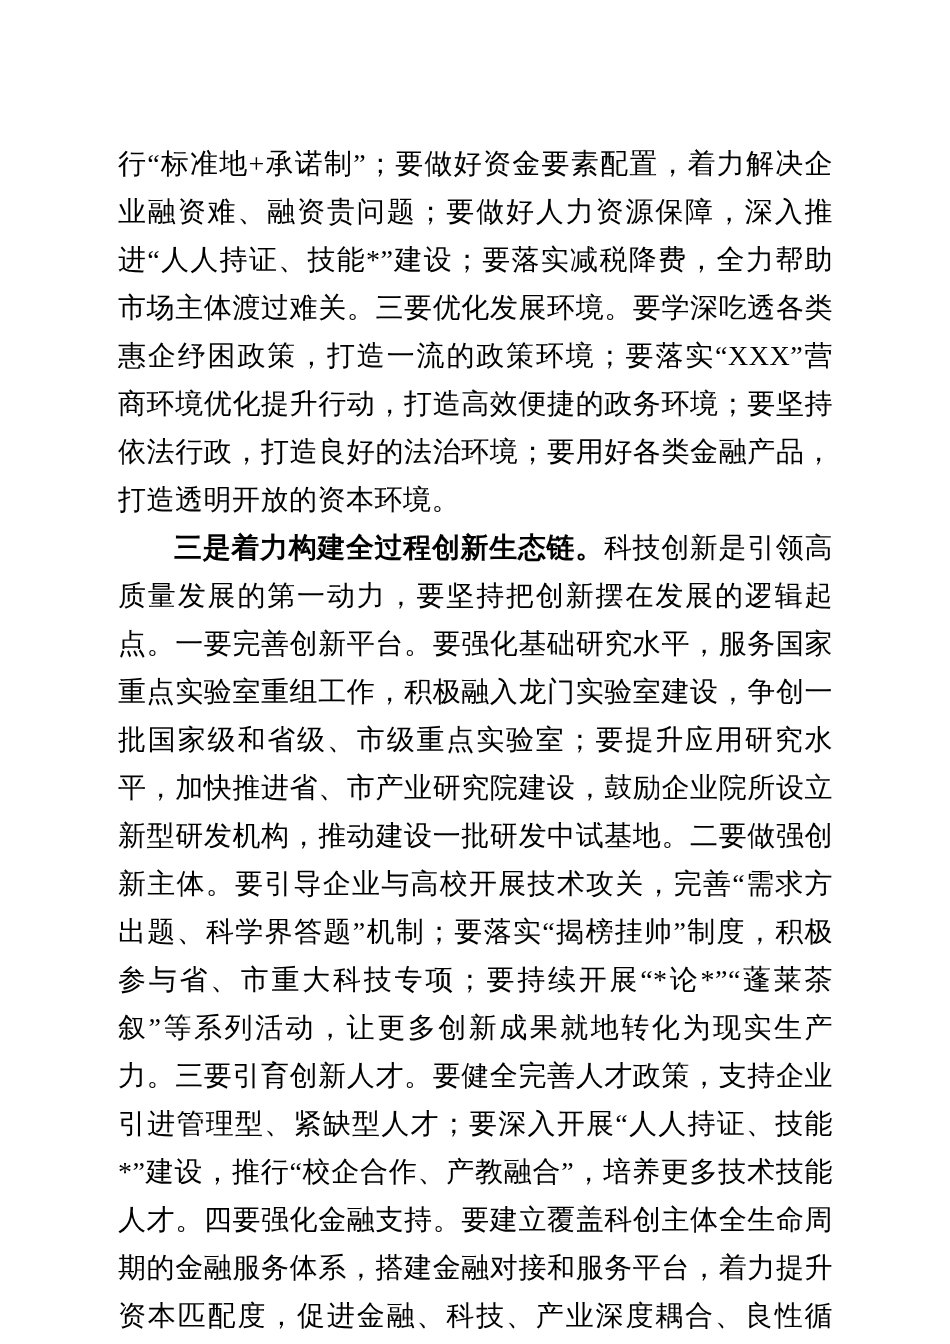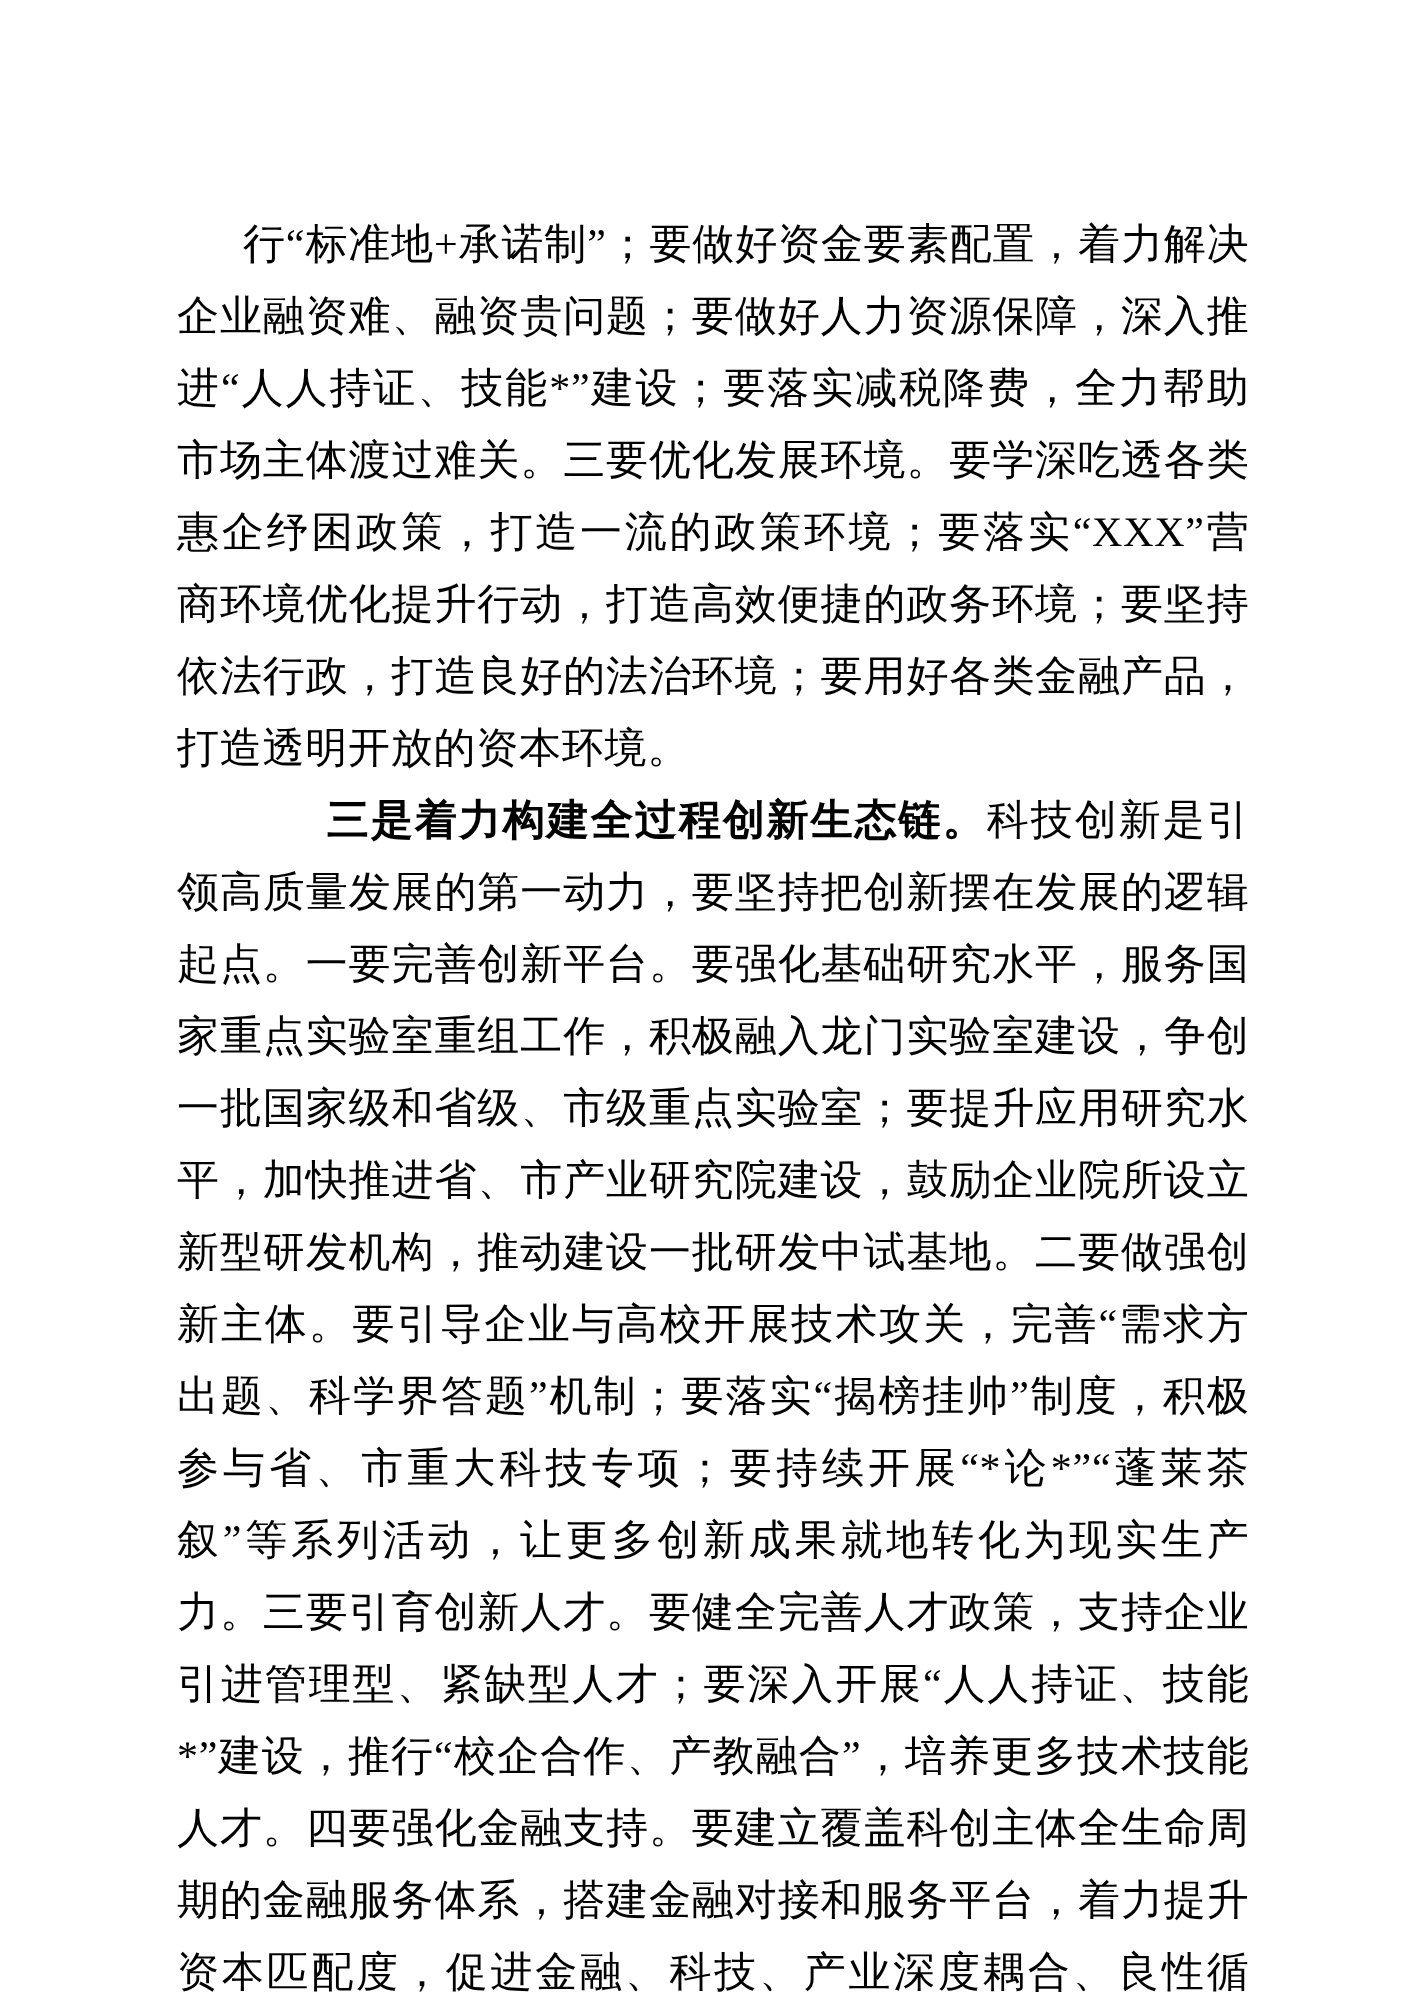--- a/index.html
+++ b/index.html
@@ -26,21 +26,20 @@
       text-align: justify;
       text-justify: inter-character;
       letter-spacing: 0.5px;
       word-break: break-all;
     }
     .doc-body p.indent {
       text-indent: 2em;
     }
     .para-lead {
       font-weight: 700;
-      margin-left: 44px;
     }
   </style>
 </head>
 <body>
 
 <div class="page">
   <div class="doc-body">
 
     <p>
       <span class="para-lead"></span><span>行“标准地+承诺制”；要做好资金要素配置，着力解决企业融资难、融资贵问题；要做好人力资源保障，深入推进“人人持证、技能*”建设；要落实减税降费，全力帮助市场主体渡过难关。三要优化发展环境。要学深吃透各类惠企纾困政策，打造一流的政策环境；要落实“XXX”营商环境优化提升行动，打造高效便捷的政务环境；要坚持依法行政，打造良好的法治环境；要用好各类金融产品，打造透明开放的资本环境。</span>

